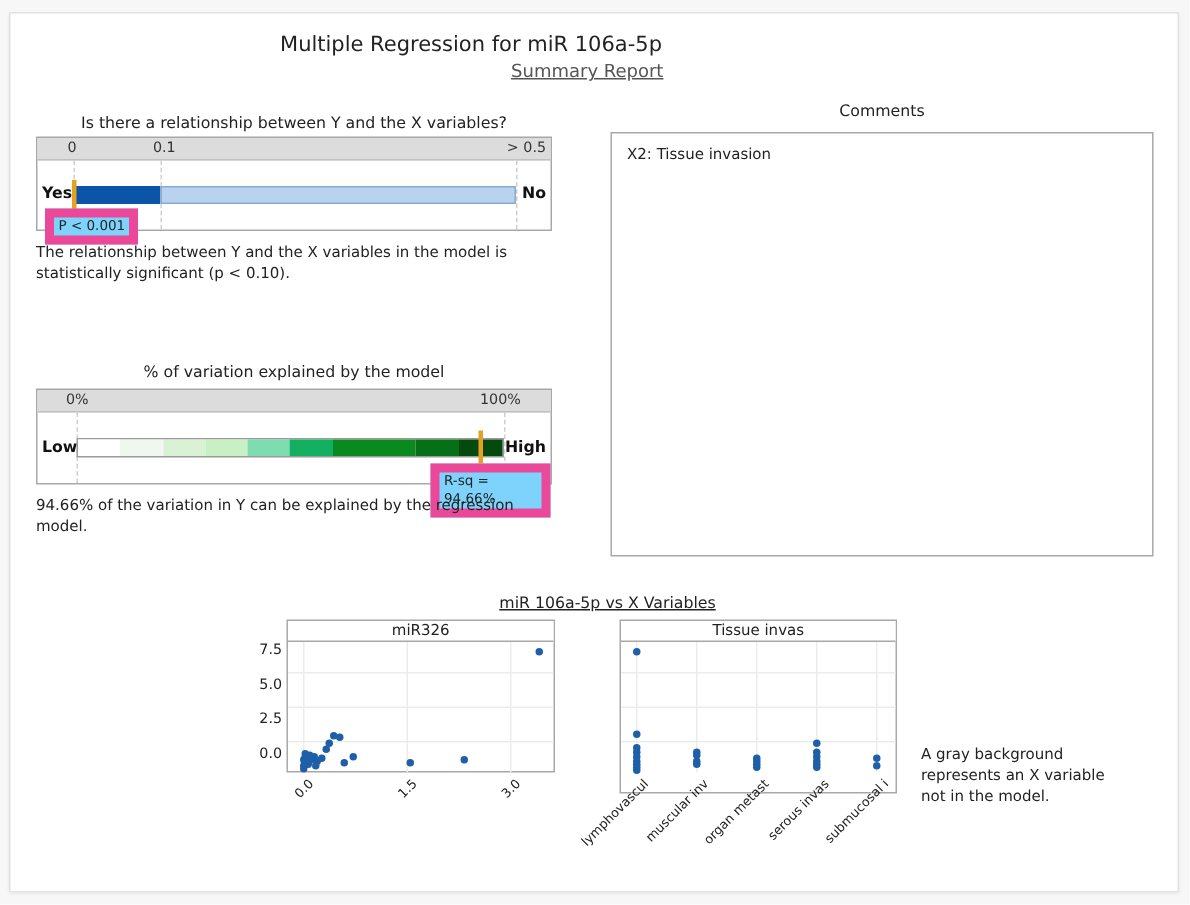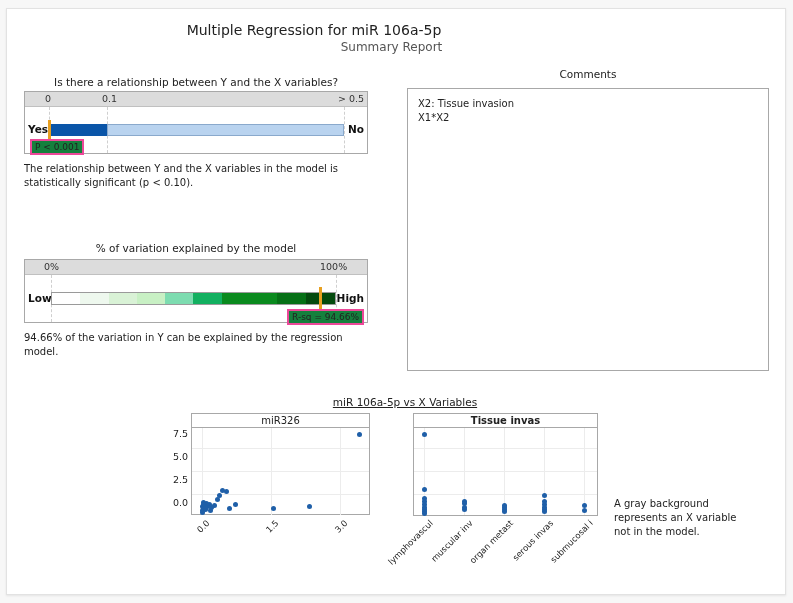--- a/index.html
+++ b/index.html
@@ -1,28 +1,28 @@
 <!DOCTYPE html>
 <html><head>
 <meta charset="utf-8">
 <style>
   * { box-sizing: border-box; margin: 0; padding: 0; }
   body { width: 793px; height: 603px; background: #f7f7f7; font-family: "DejaVu Sans", sans-serif; color: #222; position: relative; overflow: hidden; }
   .frame { position: absolute; left: 6px; top: 8px; width: 780px; height: 587px; background: #fff; border: 1px solid #e2e2e2; box-shadow: 0 1px 2px rgba(0,0,0,0.08); }
   .abs { position: absolute; }
   .title { left: 0; width: 628px; top: 22px; text-align: center; font-size: 14px; color: #222; }
-  .subtitle { left: 0; width: 783px; top: 40px; text-align: center; font-size: 12px; color: #555; }
+  .subtitle { left: 0; width: 783px; top: 40px; text-align: center; font-size: 12px; color: #555; text-decoration: underline; }
   .sec-title { font-size: 10.5px; text-align: center; color: #222; }
   .panel { border: 1px solid #a8a8a8; background: #fff; }
   .scale { background: #dcdcdc; border-bottom: 1px solid #c0c0c0; height: 15px; position: relative; }
   .scale span { position: absolute; top: 1px; font-size: 9.5px; color: #333; }
   .dash { position: absolute; border-left: 1px dashed #cfcfcf; }
   .body-txt { font-size: 10px; line-height: 14px; color: #222; }
   .lbl-bold { font-size: 10.5px; font-weight: bold; color: #111; }
-  .tag { border: 2px solid #ec4899; background: #15803d; font-size: 9px; padding: 0 3px; line-height: 12px; color: #222; }
+  .tag { border: 6px solid #ec4899; background: #7dd3fc; font-size: 9px; padding: 0 3px; line-height: 12px; color: #222; }
   .marker { background: #e8a020; width: 3px; }
   .comments { border: 1px solid #a8a8a8; padding: 8px 10px; font-size: 10px; line-height: 14px; }
   .chart-title { font-size: 10.5px; text-align: center; }
   .tick-y { font-size: 9.5px; text-align: right; width: 24px; color: #222; }
   .strip { height: 14px; border-bottom: 1px solid #a8a8a8; font-size: 10px; text-align: center; line-height: 14px; background: #fff; }
   .xlab { font-size: 8.5px; transform-origin: right top; transform: rotate(-45deg); white-space: nowrap; text-align: right; color: #222; }
   .pt { position: absolute; width: 5px; height: 5px; border-radius: 50%; background: #1f5fa8; }
 </style>
 </head>
 <body>
@@ -73,21 +73,20 @@
     <div style="flex:29; background:#044a0e;"></div>
   </div>
   <div class="abs marker" style="left:294px; top:27px; height:22px;"></div>
   <div class="abs tag" style="left:262px; top:49px;">R-sq = 94.66%</div>
 </div>
 <div class="abs body-txt" style="left:24px; top:331px; width:330px;">94.66% of the variation in Y can be explained by the regression model.</div>
 
 <div class="abs sec-title" style="left:407px; top:68px; width:362px;">Comments</div>
 <div class="abs comments" style="left:407px; top:88px; width:362px; height:283px;">
   <div>X2: Tissue invasion</div>
-  <div>X1*X2</div>
   <div style="height:14px;"></div>
 </div>
 
 <div class="abs chart-title" style="left:200px; top:396px; width:410px;text-decoration:underline;">miR 106a-5p vs X Variables</div>
 
 <div class="abs" style="left:164px; top:428px;">
   <div class="abs tick-y" style="top:0px;">7.5</div>
   <div class="abs tick-y" style="top:23px;">5.0</div>
   <div class="abs tick-y" style="top:46px;">2.5</div>
   <div class="abs tick-y" style="top:69px;">0.0</div>
@@ -126,21 +125,21 @@
     <div class="pt" style="left:11px; top:78px;"></div>
     <div class="pt" style="left:16px; top:80px;"></div>
   </div>
 </div>
 <div class="abs" style="left:191px; top:518px; width:179px; height:30px;">
   <div class="abs xlab" style="right:165px; top:0px;">0.0</div>
   <div class="abs xlab" style="right:96px; top:0px;">1.5</div>
   <div class="abs xlab" style="right:27px; top:0px;">3.0</div>
 </div>
 
-<div class="abs panel" style="left:413px; top:413px; width:185px; height:103px;font-weight:bold;">
+<div class="abs panel" style="left:413px; top:413px; width:185px; height:116px;">
   <div class="strip">Tissue invas</div>
   <div class="abs" style="left:0; top:14px; width:183px; height:87px;">
     <div class="abs" style="left:0; right:0; top:20px; border-top:1px solid #ececec;"></div>
     <div class="abs" style="left:0; right:0; top:43px; border-top:1px solid #ececec;"></div>
     <div class="abs" style="left:0; right:0; top:66px; border-top:1px solid #ececec;"></div>
     <div class="abs" style="top:0; bottom:0; left:10px; border-left:1px solid #ececec;"></div>
     <div class="abs" style="top:0; bottom:0; left:50px; border-left:1px solid #ececec;"></div>
     <div class="abs" style="top:0; bottom:0; left:90px; border-left:1px solid #ececec;"></div>
     <div class="abs" style="top:0; bottom:0; left:130px; border-left:1px solid #ececec;"></div>
     <div class="abs" style="top:0; bottom:0; left:170px; border-left:1px solid #ececec;"></div>

